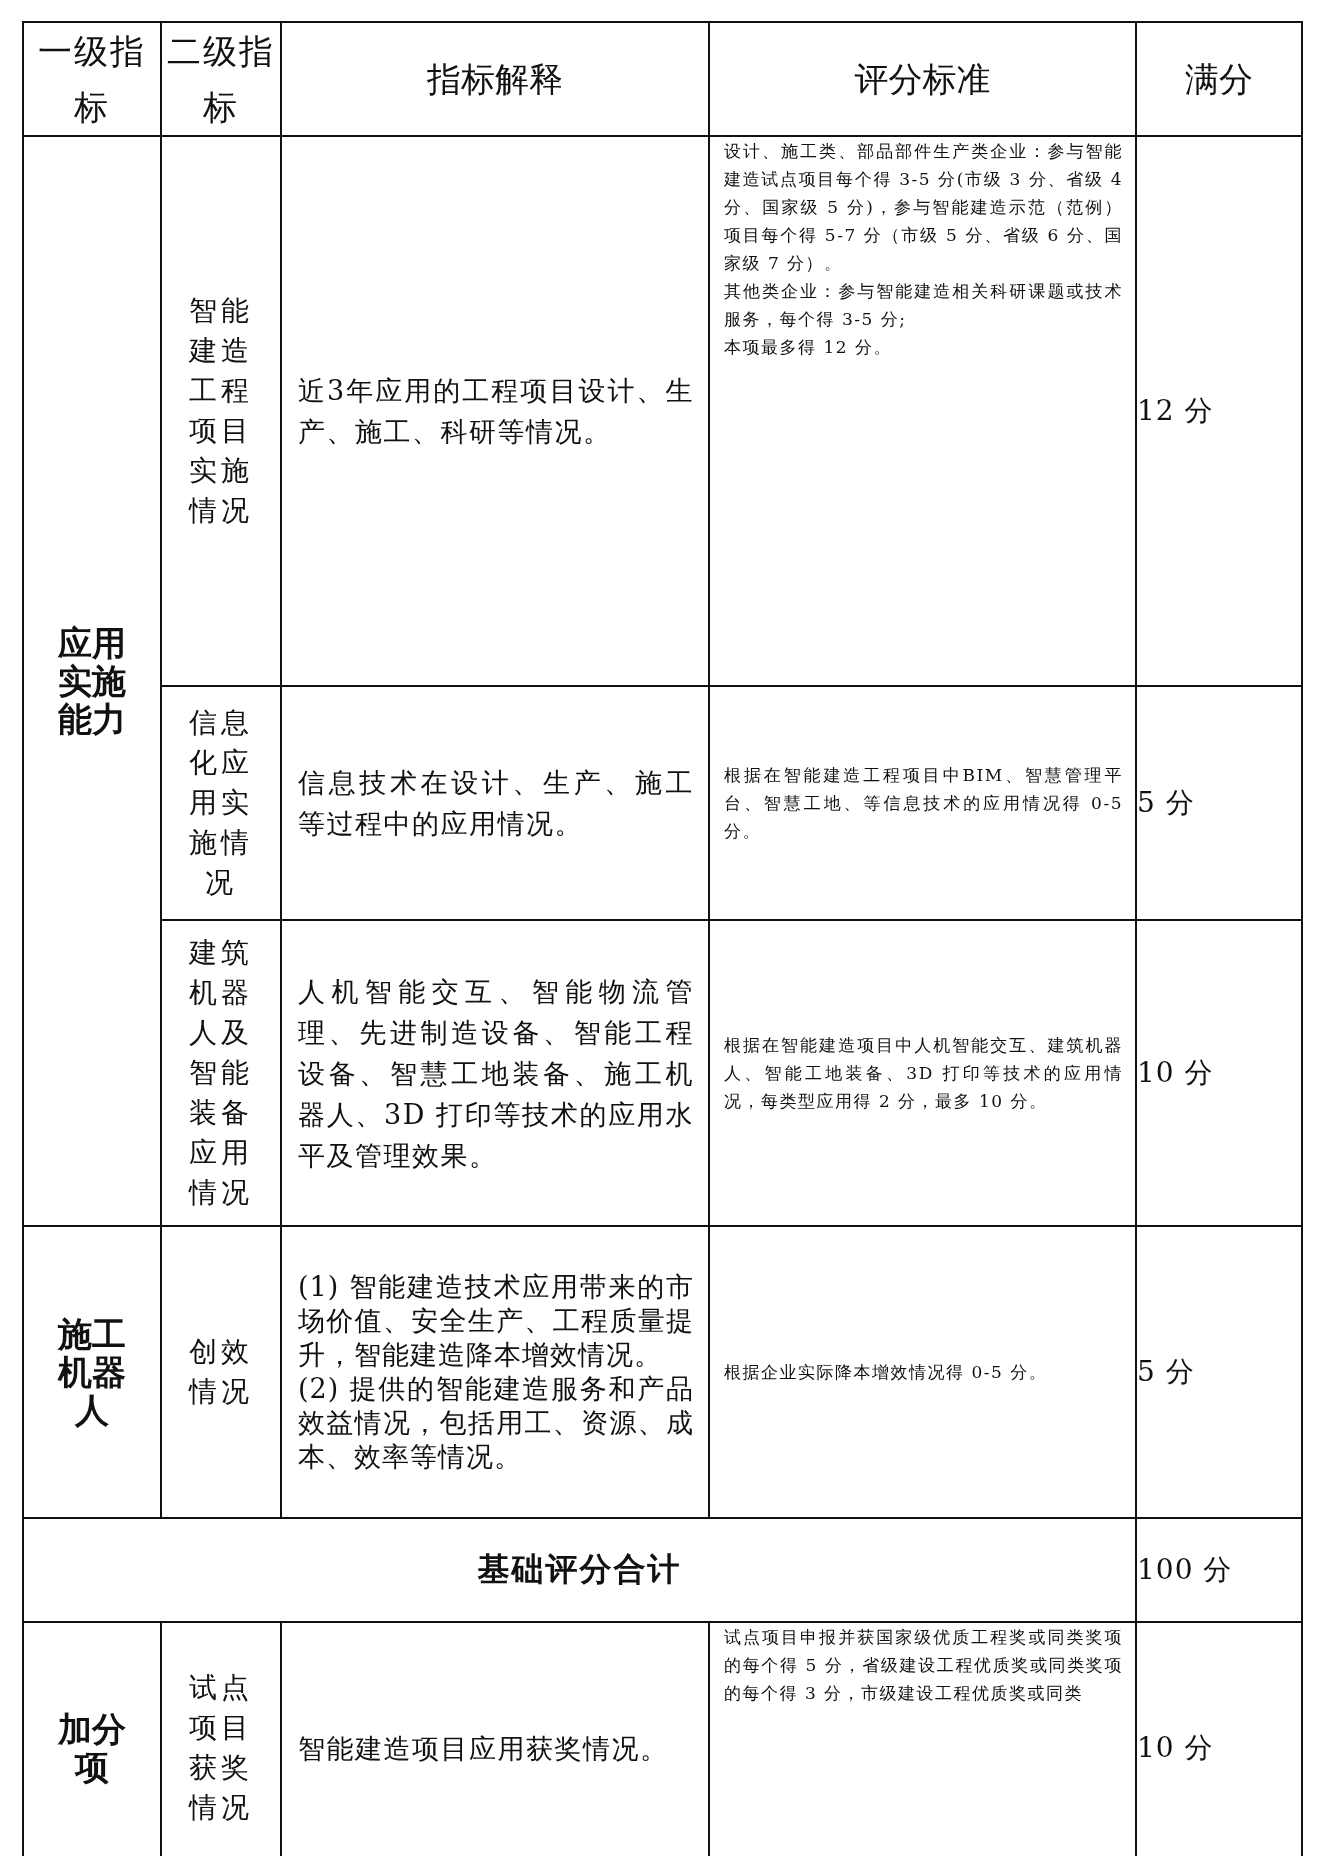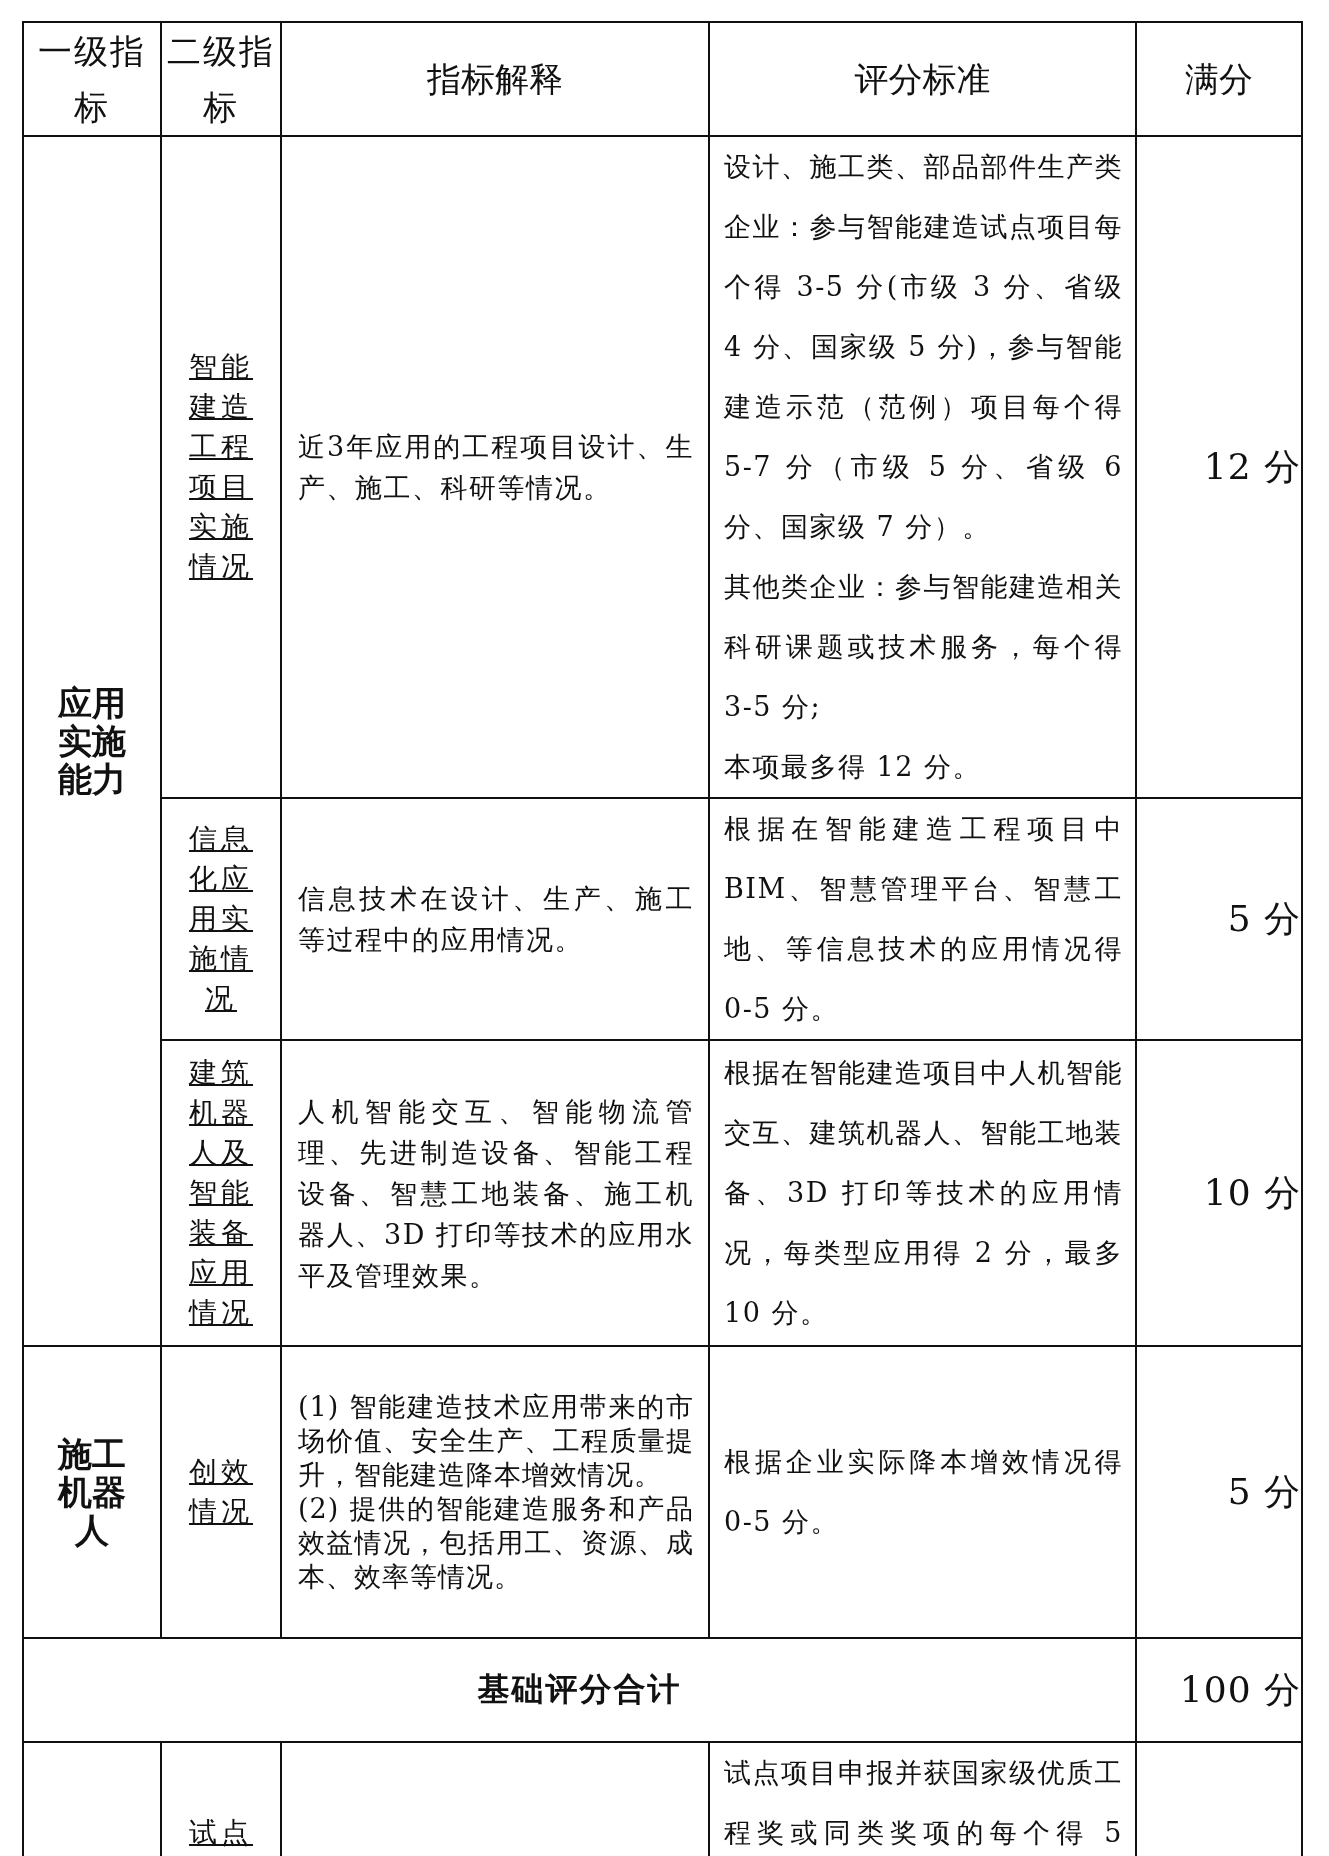--- a/index.html
+++ b/index.html
@@ -9,28 +9,28 @@
                   table-layout: fixed; width: 1279px; }
     table.score td, table.score th { border: 2px solid #111; padding: 0; vertical-align: middle; }
     col.c1 { width: 138px; } col.c2 { width: 120px; } col.c3 { width: 428px; }
     col.c4 { width: 427px; } col.c5 { width: 166px; }
     th { font-family: "DejaVu Sans", "Liberation Sans", sans-serif; font-weight: normal;
          font-size: 34px; line-height: 56px; text-align: center; }
     th.narrow { padding: 0 26px; letter-spacing: 2px; }
     .lvl1 { font-family: "DejaVu Sans", "Liberation Sans", sans-serif; font-weight: bold;
             font-size: 34px; line-height: 38px; text-align: center; padding: 0 30px !important; }
     .lvl2 { font-size: 28px; line-height: 40px; text-align: center; padding: 12px 22px !important;
-            letter-spacing: 4px; word-break: break-all; text-decoration: underline; }
+            letter-spacing: 4px; word-break: break-all; }
     .expl { font-size: 27px; line-height: 41px; padding: 0 14px 0 16px !important;
             text-align: justify; letter-spacing: 1.5px; }
     .expl.dense { line-height: 34px; letter-spacing: 1px; }
-    .crit { font-size: 27px; line-height: 60px; padding: 0 12px 0 14px !important;
+    .crit { font-size: 17px; line-height: 28px; padding: 0 12px 0 14px !important;
             text-align: justify; letter-spacing: 1.5px; vertical-align: top !important; margin-left: 48px; }
     .crit.mid { vertical-align: middle !important; border-radius: 20px; }
-    .full { font-size: 36px; text-align: right; letter-spacing: 1px; margin-top: 16px; }
+    .full { font-size: 28px; text-align: left; letter-spacing: 1px; margin-top: 16px; }
     .total-label { font-family: "DejaVu Sans", "Liberation Sans", sans-serif; font-weight: bold;
                    font-size: 32px; text-align: center; letter-spacing: 2px; }
     .line { display: block; }
   </style>
 </head>
 <body>
 
 <table class="score">
   <colgroup>
     <col class="c1">

